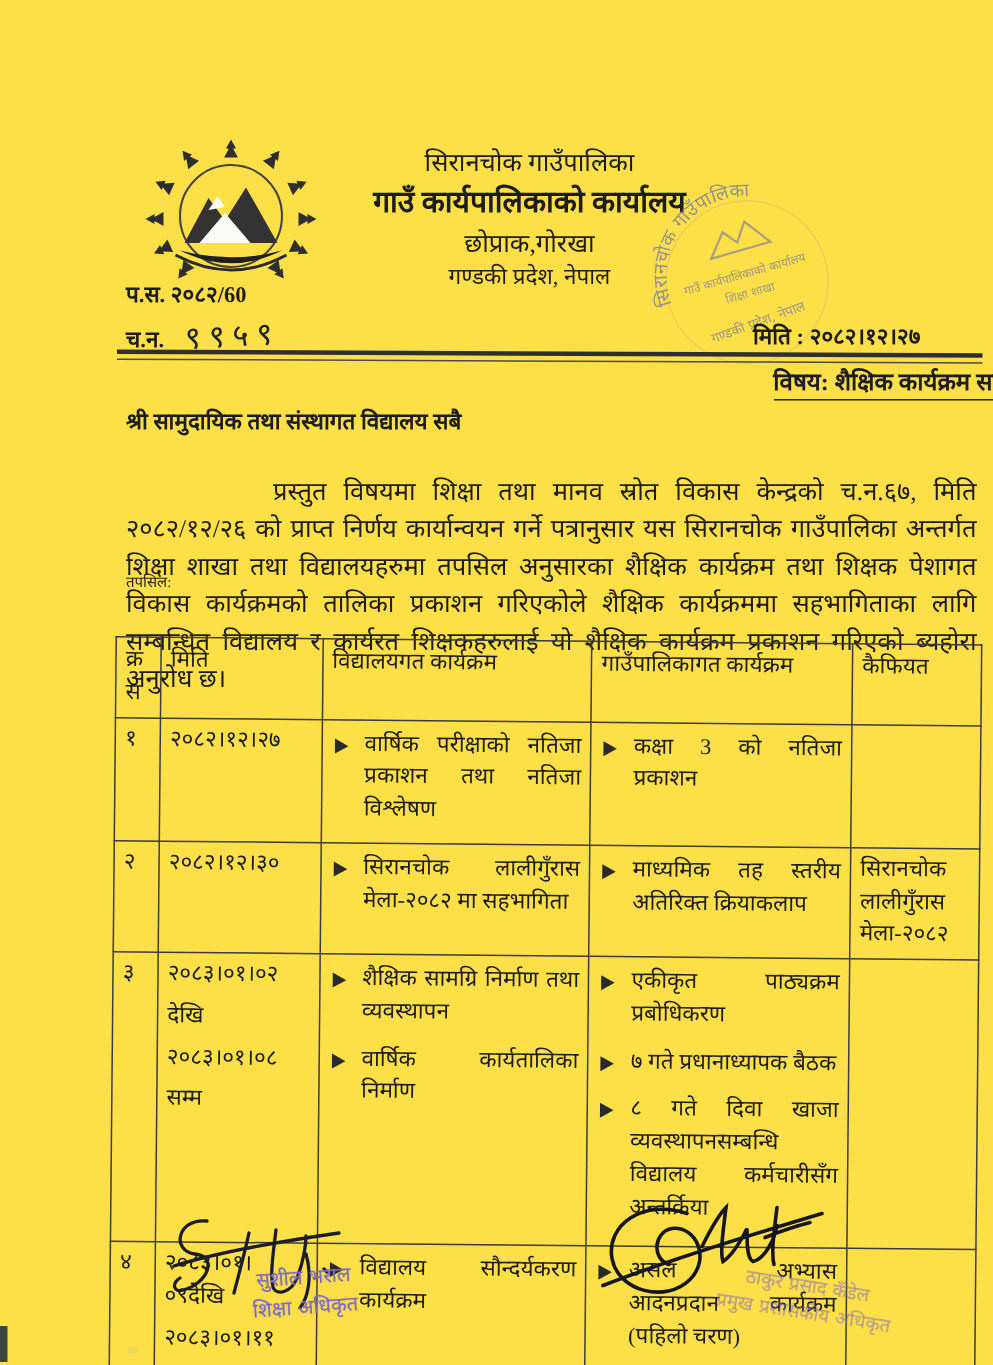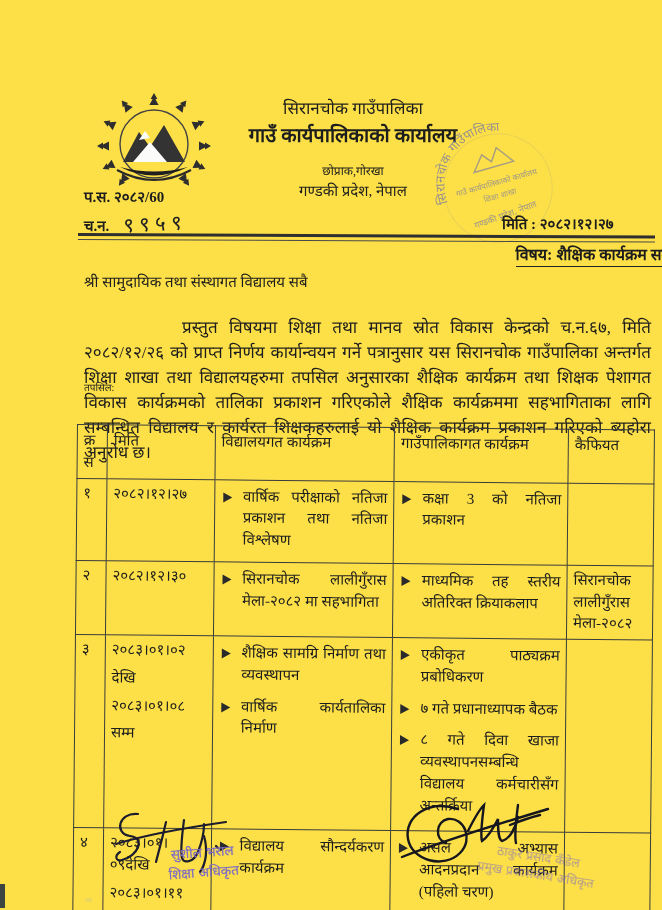--- a/index.html
+++ b/index.html
@@ -12,39 +12,39 @@
   }
   .paper{
     position:relative;width:662px;height:910px;overflow:hidden;
     background:#fde047;
   }
   
   .emblem{position:absolute;left:93px;top:92px;width:122px;height:108px;}
   .head-center{position:absolute;left:218px;top:98px;width:270px;text-align:center;line-height:1.32;}
   .head-muni{font-size:17px;}
   .head-office{font-size:20px;font-weight:bold;margin-top:2px;}
-  .head-addr{font-size:12px;margin-top:15px;}
+  .head-addr{font-size:17px;margin-top:3px;}
   .head-prov{font-size:15px;margin-top:2px;}
   .round-stamp{position:absolute;left:424px;top:118px;width:148px;height:140px;transform:rotate(-16deg);opacity:.8;pointer-events:none;}
   .ref-block{position:absolute;left:84px;top:186px;font-size:15px;font-weight:bold;line-height:1.5;}
   .dispatch-no{
     display:inline-block;font-family:"DejaVu Sans",sans-serif;font-weight:normal;
     font-size:21px;letter-spacing:5px;transform:rotate(-3deg) skewX(-6deg);
     margin-left:10px;color:#222;
   }
   .date-line{position:absolute;left:502px;top:193px;font-size:15px;font-weight:bold;white-space:nowrap;margin-top:20px;}
   .head-rule{
     position:absolute;left:78px;top:233px;width:577px;height:3px;
     border-top:3px solid #2f2f2f;border-bottom:1px solid #4a4a4a;
     transform:rotate(0.25deg);transform-origin:left top;
   }
   
   .subject-wrap{position:absolute;left:0;top:243px;width:662px;text-align:right;padding-left:48px;}
   .subject{display:inline-block;font-size:16px;font-weight:bold;border-bottom:1.5px solid #222;padding-bottom:1px;}
-  .recipient{position:absolute;left:84px;top:271px;font-size:15px;line-height:1.55;}
+  .recipient{position:absolute;left:84px;top:271px;font-size:15px;line-height:1.55;font-weight:bold;}
   .body-par{
     position:absolute;left:84px;top:316px;width:567px;
     font-size:17px;line-height:1.47;text-align:justify;text-indent:98px;margin:0;
   }
   .tapasil{position:absolute;left:84px;top:380px;font-size:10px;}
   
   .sched-table{
     position:absolute;left:77px;top:424px;width:578px;
     border-collapse:collapse;font-size:15px;
     transform:rotate(0.55deg);transform-origin:left top;

